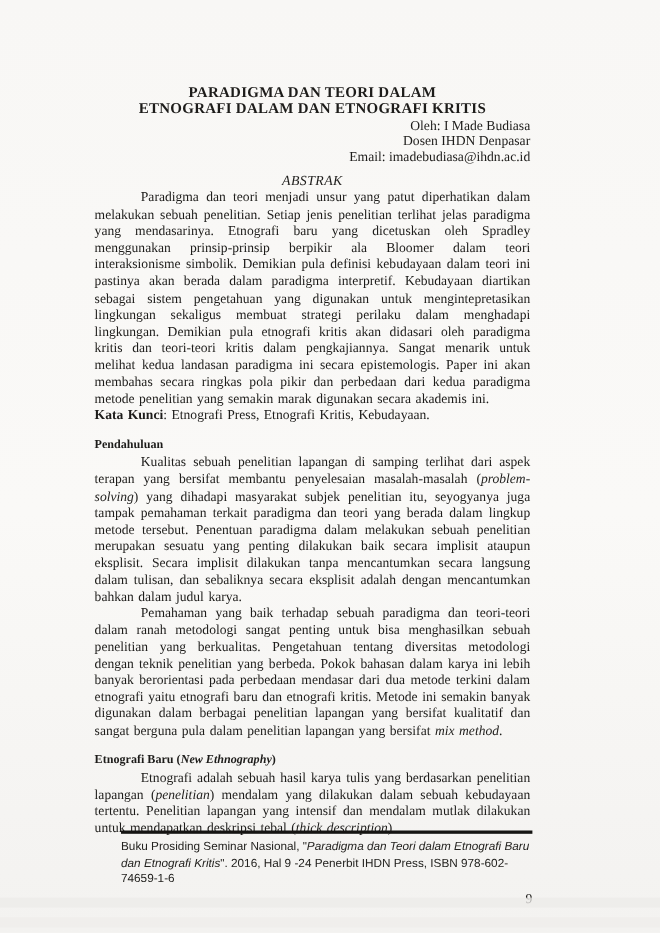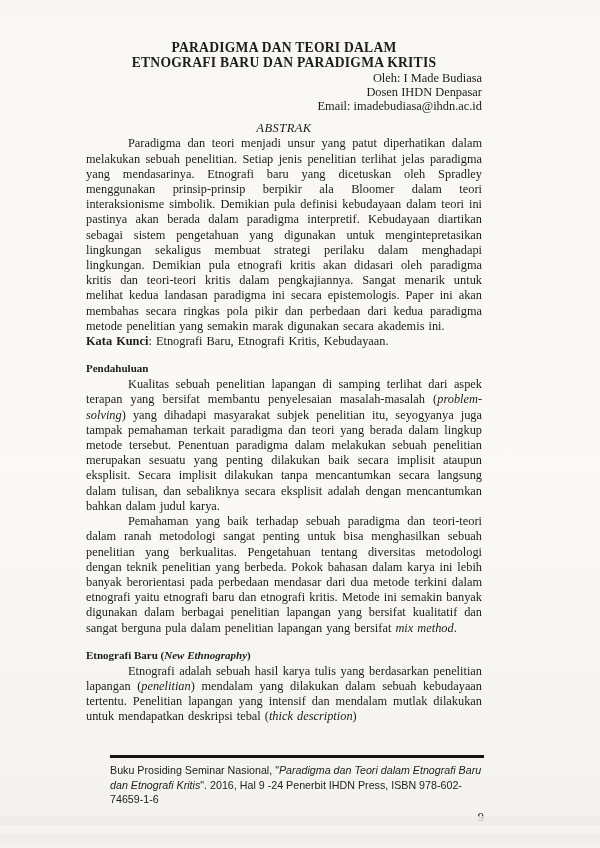--- a/index.html
+++ b/index.html
@@ -13,21 +13,21 @@
   }
   .scan-page {
     position: absolute; inset: 0;
     background: linear-gradient(180deg, #f8f7f5 0%, #faf9f7 55%, #f3f2f0 100%);
   }
   .column {
     position: absolute;
     left: 86px; top: 0;
     width: 396px;
   }
-  .title-block { margin-top: 40px; text-align: center; }
+  .title-block { margin-top: 76px; text-align: center; }
   .title-line {
     font-size: 13.6px; line-height: 15.4px;
     font-weight: bold; letter-spacing: .25px;
   }
   .head-line { font-size: 12.4px; line-height: 14.2px; text-align: right; }
   .abstract-heading {
     margin-top: 8px; text-align: center;
     font-size: 12.6px; letter-spacing: .4px; font-style: italic;
   }
   p.body-text {
@@ -63,31 +63,31 @@
 </style>
 </head>
 <body>
 
 <div class="scan-page">
 
   <div class="column">
 
     <div class="title-block">
       <div class="title-line">PARADIGMA DAN TEORI DALAM</div>
-      <div class="title-line">ETNOGRAFI BARU DAN PARADIGMA KRITIS</div>
+      <div class="title-line">ETNOGRAFI DALAM DAN ETNOGRAFI KRITIS</div>
       <div class="head-line">Oleh: I Made Budiasa</div>
       <div class="head-line">Dosen IHDN Denpasar</div>
       <div class="head-line">Email: imadebudiasa@ihdn.ac.id</div>
     </div>
 
     <div class="abstract-heading">ABSTRAK</div>
 
     <p class="body-text abstract-body">Paradigma dan teori menjadi unsur yang patut diperhatikan dalam melakukan sebuah penelitian. Setiap jenis penelitian terlihat jelas paradigma yang mendasarinya. Etnografi baru yang dicetuskan oleh Spradley menggunakan prinsip-prinsip berpikir ala Bloomer dalam teori interaksionisme simbolik. Demikian pula definisi kebudayaan dalam teori ini pastinya akan berada dalam paradigma interpretif. Kebudayaan diartikan sebagai sistem pengetahuan yang digunakan untuk mengintepretasikan lingkungan sekaligus membuat strategi perilaku dalam menghadapi lingkungan. Demikian pula etnografi kritis akan didasari oleh paradigma kritis dan teori-teori kritis dalam pengkajiannya. Sangat menarik untuk melihat kedua landasan paradigma ini secara epistemologis. Paper ini akan membahas secara ringkas pola pikir dan perbedaan dari kedua paradigma metode penelitian yang semakin marak digunakan secara akademis ini.</p>
 
-    <p class="body-text no-indent"><span class="bd">Kata Kunci</span><span>: Etnografi Baru, Etnografi Kritis, Kebudayaan.</span></p>
+    <p class="body-text no-indent"><span class="bd">Kata Kunci</span><span>: Etnografi Press, Etnografi Kritis, Kebudayaan.</span></p>
 
     <div class="section-heading">Pendahuluan</div>
 
     <p class="body-text"><span>Kualitas sebuah penelitian lapangan di samping terlihat dari aspek terapan yang bersifat membantu penyelesaian masalah-masalah (</span><span class="it">problem-solving</span><span>) yang dihadapi masyarakat subjek penelitian itu, seyogyanya juga tampak pemahaman terkait paradigma dan teori yang berada dalam lingkup metode tersebut. Penentuan paradigma dalam melakukan sebuah penelitian merupakan sesuatu yang penting dilakukan baik secara implisit ataupun eksplisit. Secara implisit dilakukan tanpa mencantumkan secara langsung dalam tulisan, dan sebaliknya secara eksplisit adalah dengan mencantumkan bahkan dalam judul karya.</span></p>
 
     <p class="body-text"><span>Pemahaman yang baik terhadap sebuah paradigma dan teori-teori dalam ranah metodologi sangat penting untuk bisa menghasilkan sebuah penelitian yang berkualitas. Pengetahuan tentang diversitas metodologi dengan teknik penelitian yang berbeda. Pokok bahasan dalam karya ini lebih banyak berorientasi pada perbedaan mendasar dari dua metode terkini dalam etnografi yaitu etnografi baru dan etnografi kritis. Metode ini semakin banyak digunakan dalam berbagai penelitian lapangan yang bersifat kualitatif dan sangat berguna pula dalam penelitian lapangan yang bersifat </span><span class="it">mix method</span><span>.</span></p>
 
     <div class="section-heading"><span class="bd">Etnografi Baru (</span><span class="it bd">New Ethnography</span><span class="bd">)</span></div>
 
     <p class="body-text"><span>Etnografi adalah sebuah hasil karya tulis yang berdasarkan penelitian lapangan (</span><span class="it">penelitian</span><span>) mendalam yang dilakukan dalam sebuah kebudayaan tertentu. Penelitian lapangan yang intensif dan mendalam mutlak dilakukan untuk mendapatkan deskripsi tebal (</span><span class="it">thick description</span><span>)</span></p>

